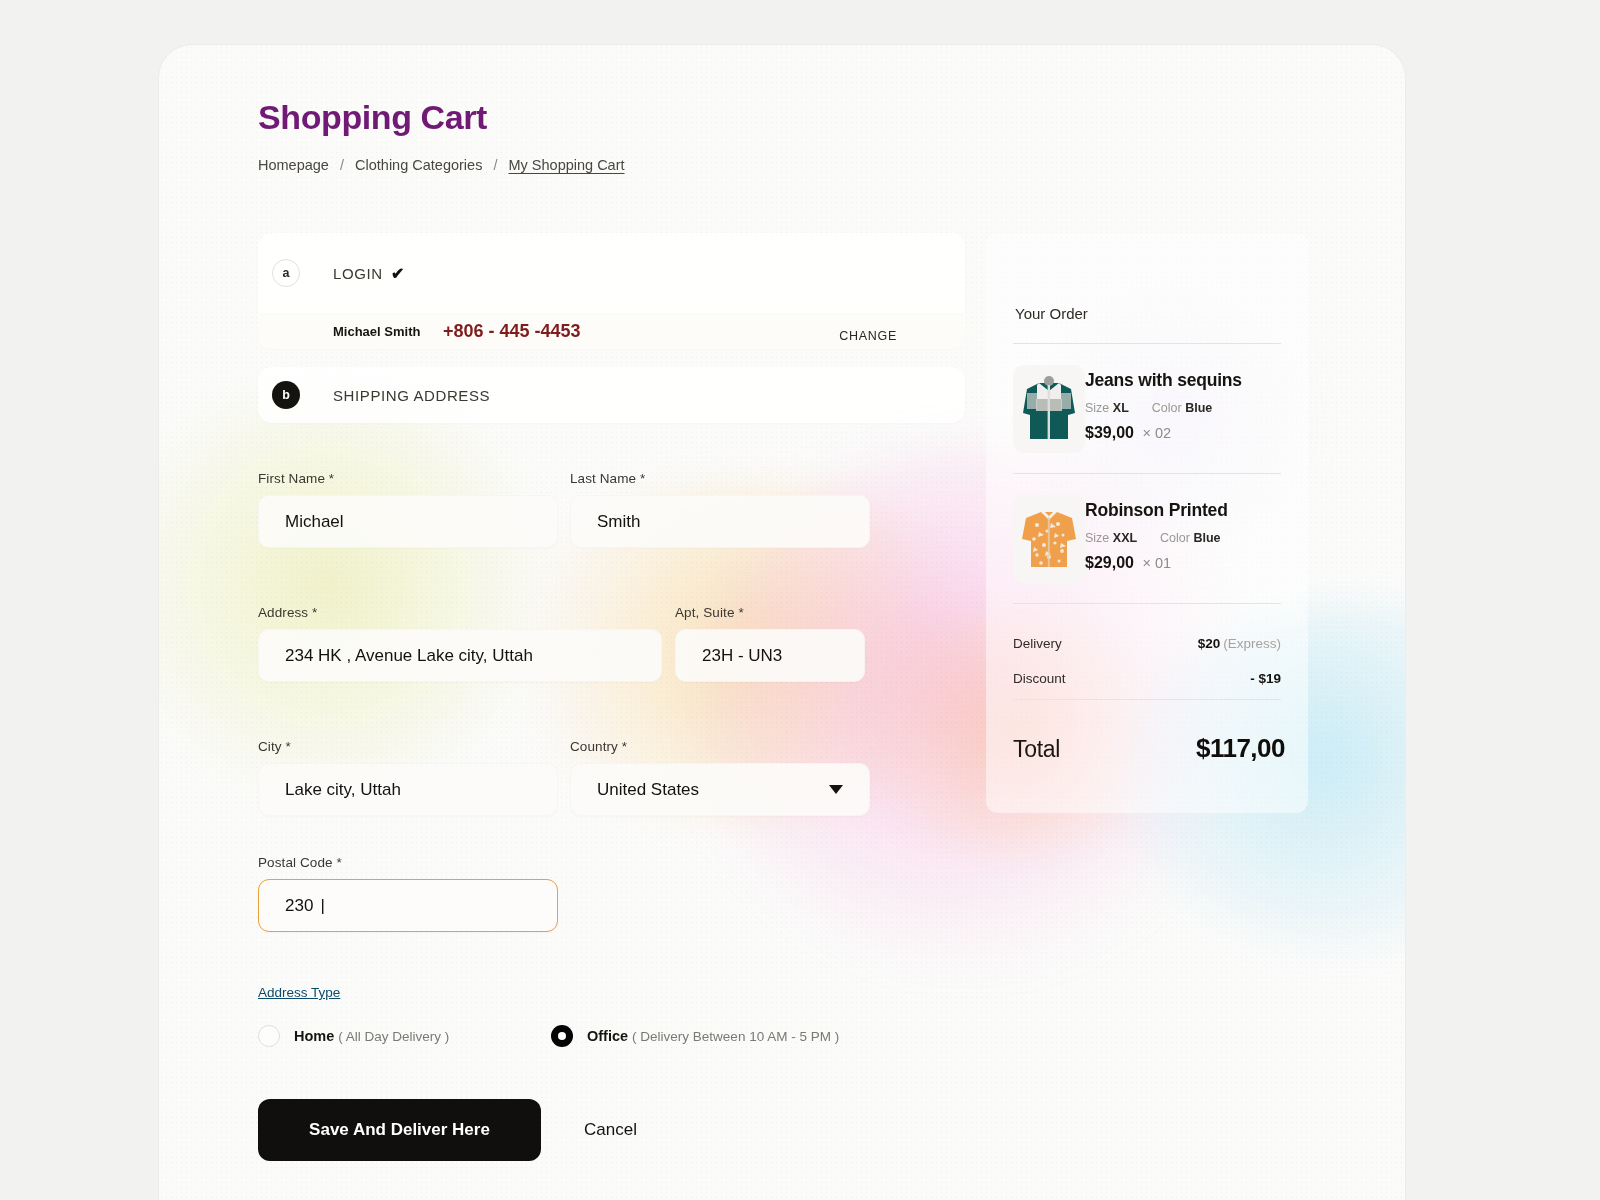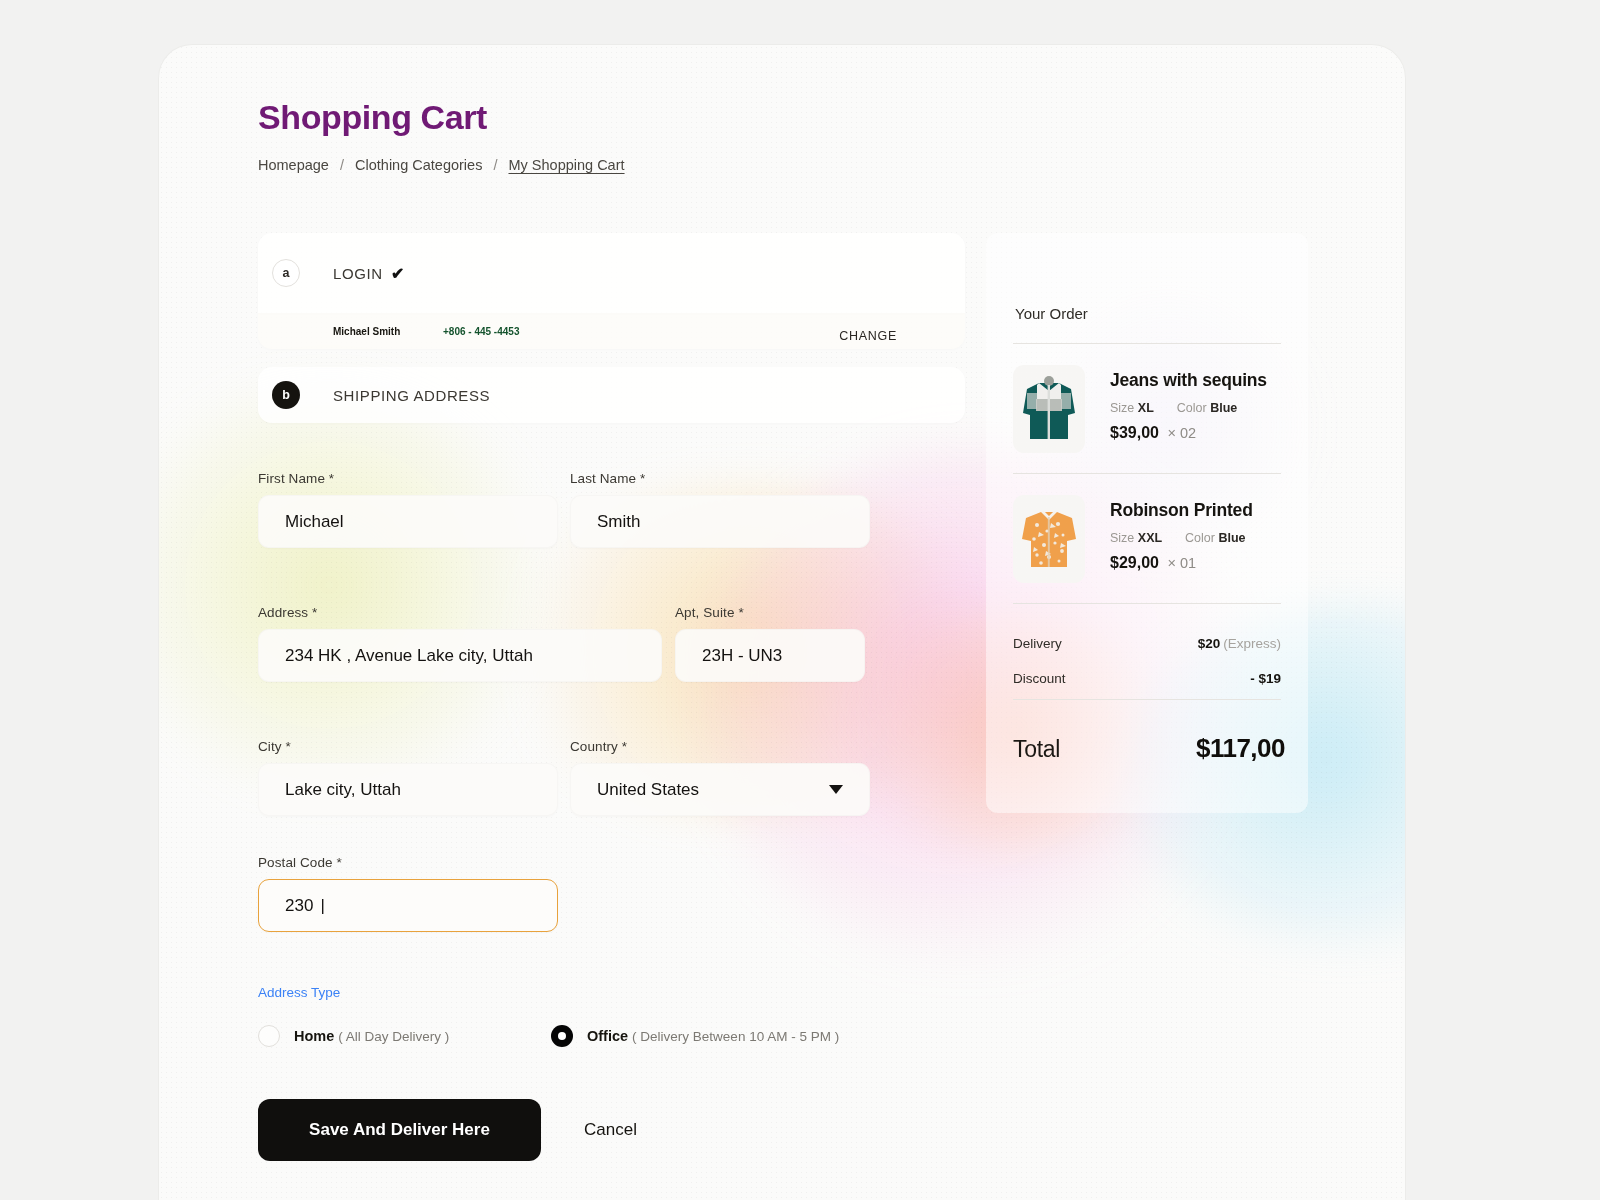--- a/index.html
+++ b/index.html
@@ -125,25 +125,25 @@
   #login-check {
     position: absolute; left: 133px; top: 50%; transform: translateY(-50%);
     font-size: 16px; font-weight: bold; color: #111;
   }
   #change-link {
     position: absolute; right: 68px; bottom: 6px;
     font-size: 12.5px; letter-spacing: 0.7px; color: #2a2723; cursor: pointer;
   }
   #login-name {
     position: absolute; left: 75px; top: 50%; transform: translateY(-50%);
-    font-size: 10px; font-weight: bold; color: #17150f;
+    font-size: 13px; font-weight: bold; color: #17150f;
   }
   #login-phone {
     position: absolute; left: 185px; top: 50%; transform: translateY(-50%);
-    font-size: 10px; font-weight: bold; color: #14532d;
+    font-size: 18px; font-weight: bold; color: #7f1d1d;
   }
 
   #step-shipping { margin-top: 18px; height: 56px; }
 
   
   #form { position: relative; margin-top: 48px; }
 
   .field-label {
     font-size: 13.5px; color: #3b3832; margin-bottom: 9px;
     display: block; letter-spacing: 0.1px;
@@ -181,21 +181,21 @@
   .select-box { justify-content: space-between; }
   .caret-down {
     width: 0; height: 0;
     border-left: 7px solid transparent;
     border-right: 7px solid transparent;
     border-top: 9px solid #141210;
   }
 
   
   #address-type { margin-top: 53px; }
-  #address-type-label { font-size: 13.5px; color: #3b82f6; }
+  #address-type-label { font-size: 13.5px; color: #0c4a6e; text-decoration: underline; }
   #radio-row { display: flex; align-items: center; margin-top: 25px; }
 
   .radio-opt { display: flex; align-items: center; }
   #opt-home   { width: 293px; }
 
   .radio-dot {
     width: 22px; height: 22px; border-radius: 50%;
     flex: 0 0 22px; margin-right: 14px;
   }
   .radio-dot.off { background: #fdfdfc; border: 1px solid #e2e0dc; }
@@ -248,21 +248,21 @@
   .order-item { position: absolute; left: 27px; display: flex; }
   #item-1 { top: 132px; }
   #item-2 { top: 262px; }
 
   .thumb {
     width: 72px; height: 88px; border-radius: 11px;
     background: #f7f6f4; flex: 0 0 72px;
     display: flex; align-items: center; justify-content: center;
     overflow: hidden;
   }
-  .item-info { margin-left: 25px; padding-top: 5px; }
+  .item-info { padding-top: 5px; }
   .item-name { font-size: 17.5px; font-weight: bold; color: #161410; letter-spacing: -0.2px; }
   .item-meta { margin-top: 10px; font-size: 12.5px; color: #9b9893; white-space: nowrap; }
   .item-meta b { color: #2a2723; font-weight: bold; }
   .item-meta .gap { display: inline-block; width: 16px; }
   .item-price { margin-top: 9px; font-size: 16px; font-weight: bold; color: #15130f; }
   .item-price .qty { font-weight: normal; color: #8e8b86; font-size: 14.5px; margin-left: 4px; }
 
   .cost-row {
     position: absolute; left: 27px; width: 268px;
     display: flex; justify-content: space-between; align-items: baseline;

